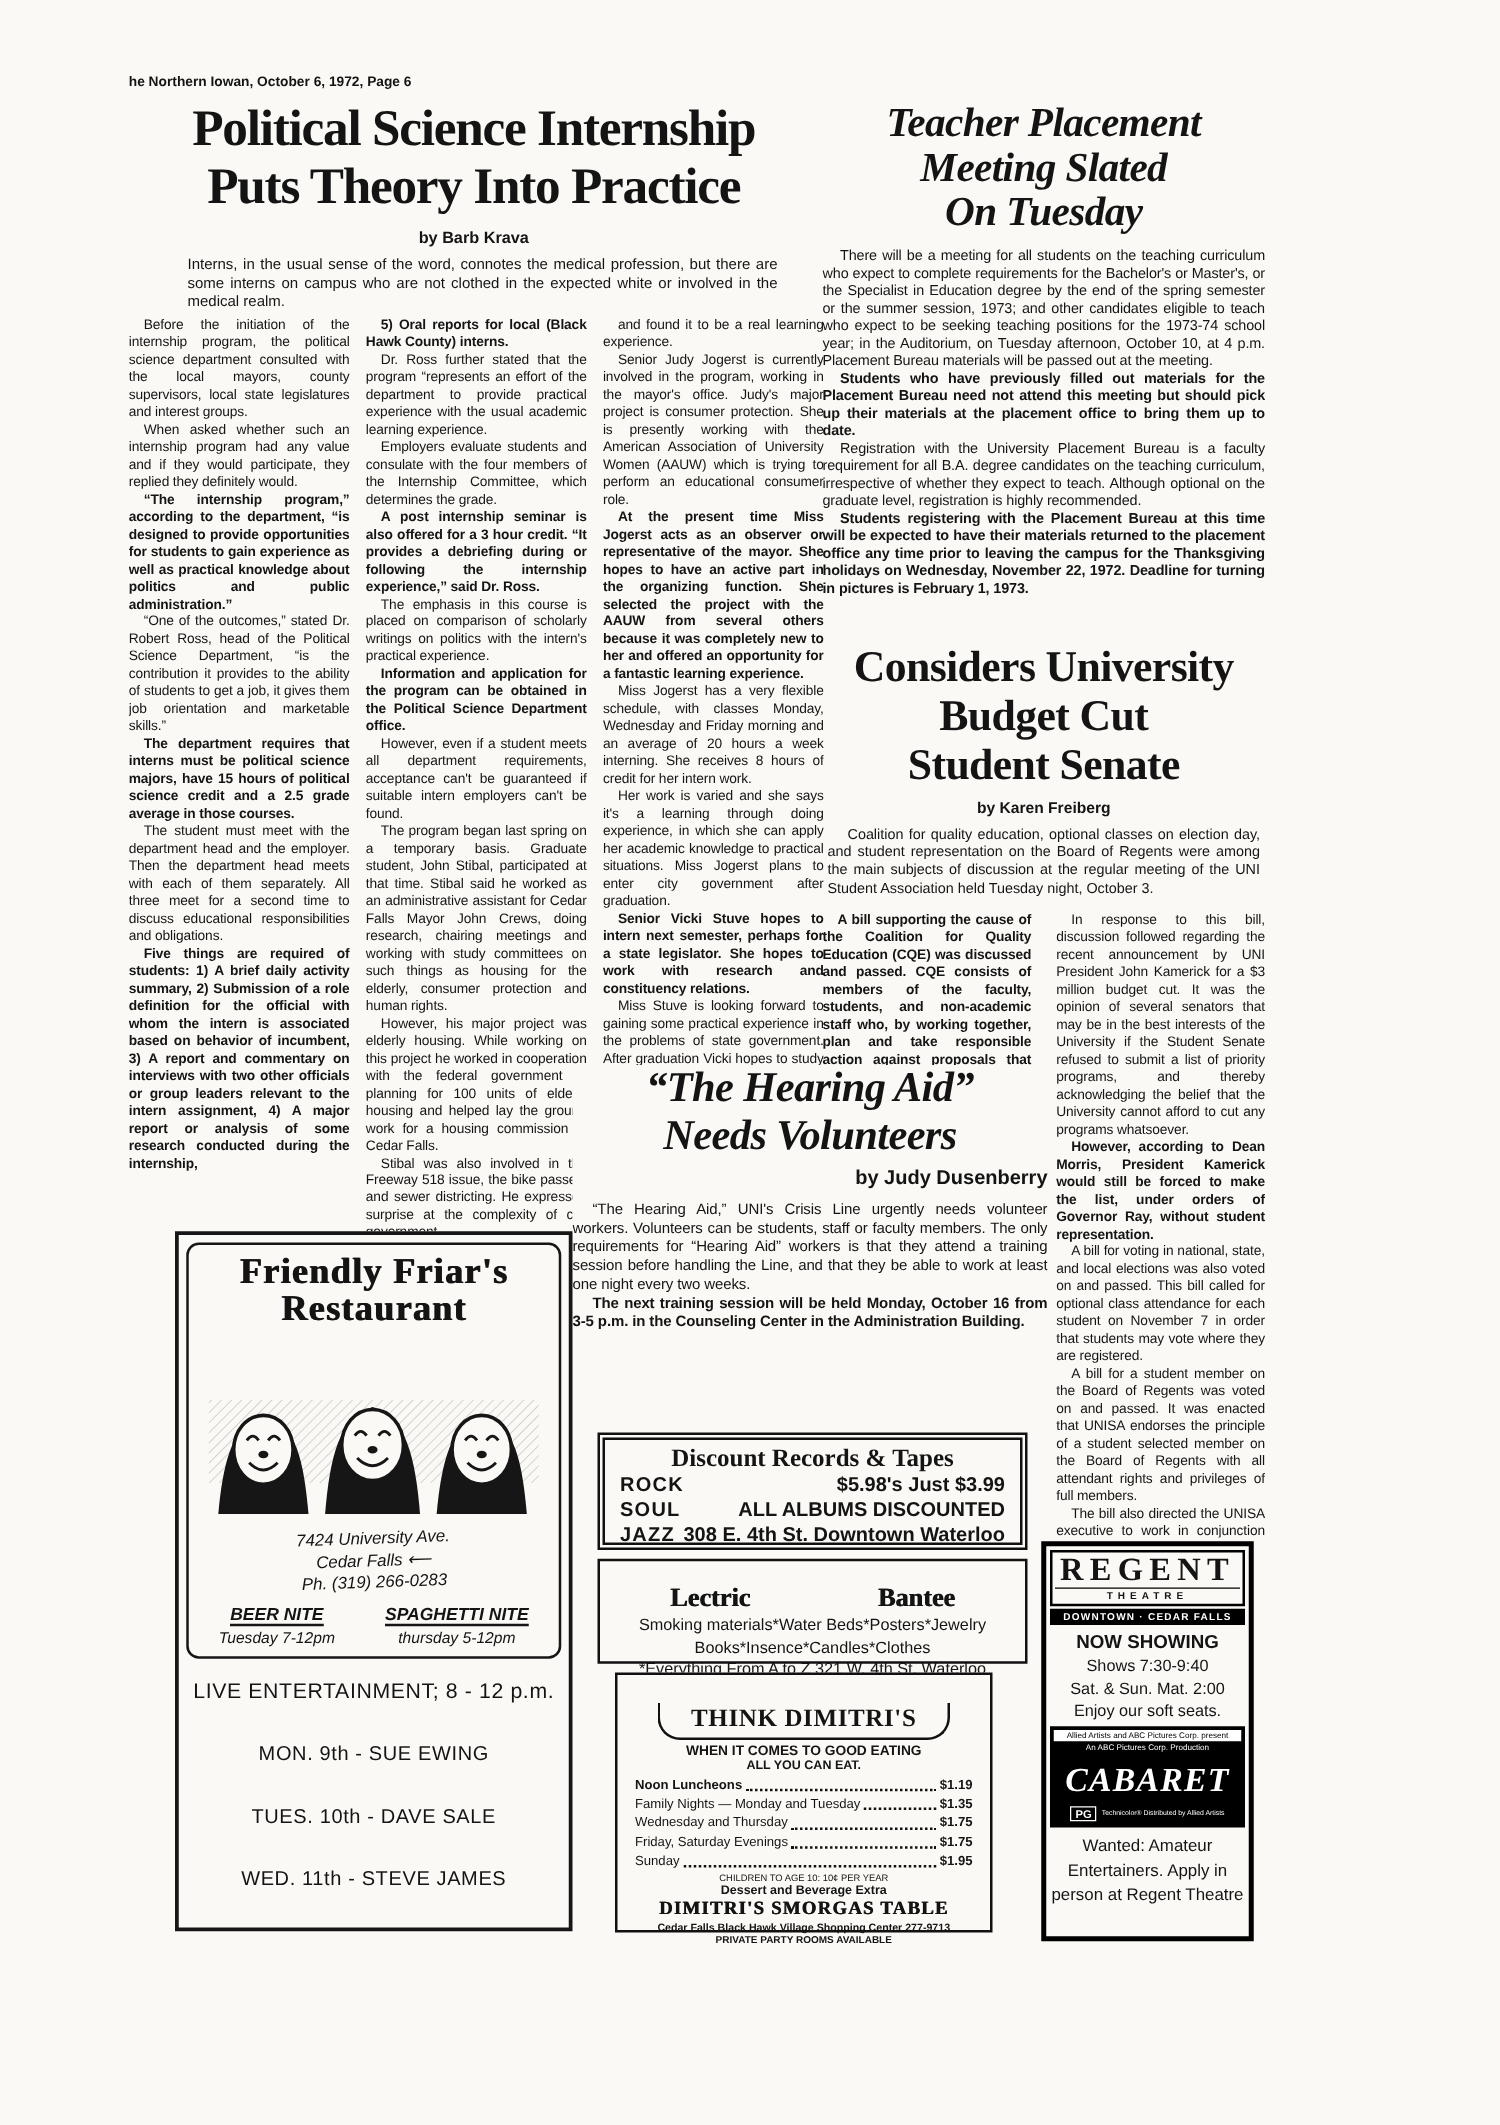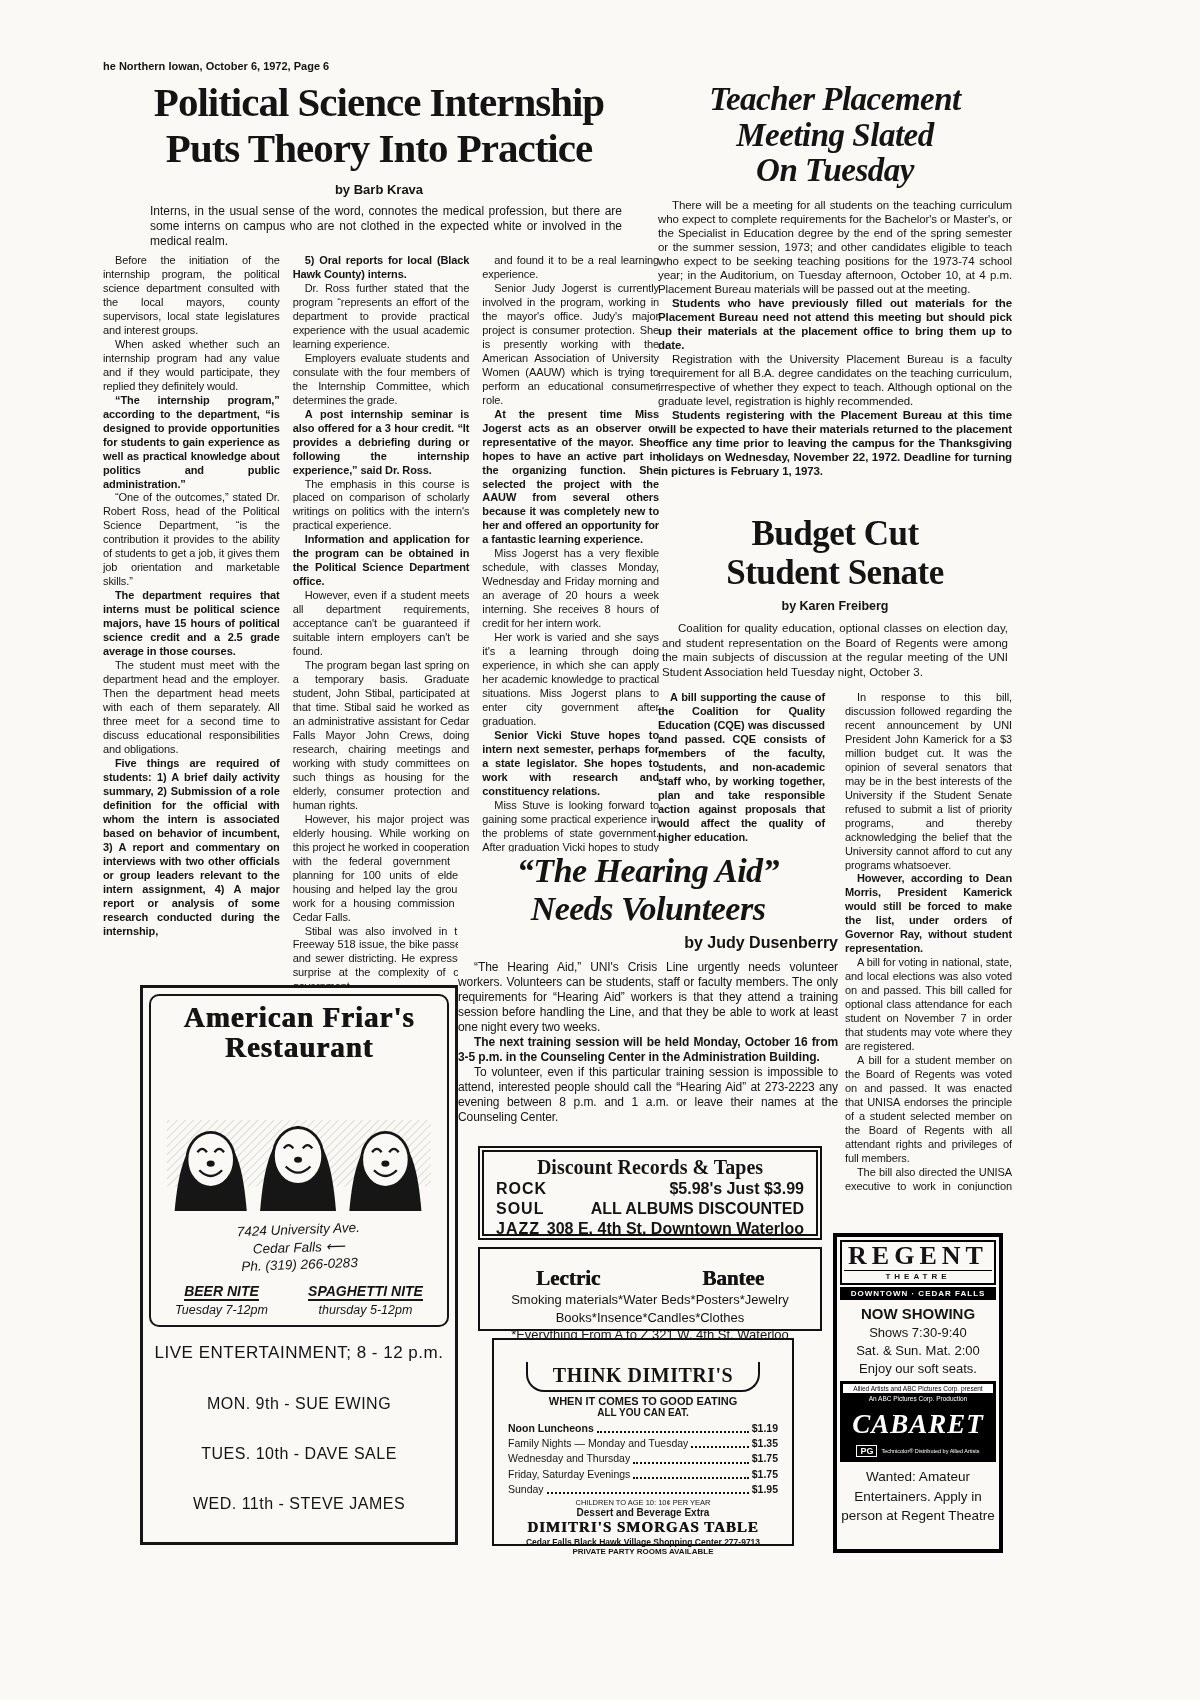--- a/index.html
+++ b/index.html
@@ -168,20 +168,21 @@
     <div class="teacher-body body-col">
         <p>There will be a meeting for all students on the teaching curriculum who expect to complete requirements for the Bachelor's or Master's, or the Specialist in Education degree by the end of the spring semester or the summer session, 1973; and other candidates eligible to teach who expect to be seeking teaching positions for the 1973-74 school year; in the Auditorium, on Tuesday afternoon, October 10, at 4 p.m. Placement Bureau materials will be passed out at the meeting.</p>
         <p class="bold">Students who have previously filled out materials for the Placement Bureau need not attend this meeting but should pick up their materials at the placement office to bring them up to date.</p>
         <p>Registration with the University Placement Bureau is a faculty requirement for all B.A. degree candidates on the teaching curriculum, irrespective of whether they expect to teach. Although optional on the graduate level, registration is highly recommended.</p>
         <p class="bold">Students registering with the Placement Bureau at this time will be expected to have their materials returned to the placement office any time prior to leaving the campus for the Thanksgiving holidays on Wednesday, November 22, 1972. Deadline for turning in pictures is February 1, 1973.</p>
       </div>
   </div>
 
   <div class="senate">
     <div class="senate-headline">
+      <div>Considers University</div>
       <div>Budget Cut</div>
       <div>Student Senate</div>
     </div>
     <div class="senate-byline">by Karen Freiberg</div>
     <div class="senate-lead">Coalition for quality education, optional classes on election day, and student representation on the Board of Regents were among the main subjects of discussion at the regular meeting of the UNI Student Association held Tuesday night, October 3.</div>
     <div class="senate-cols">
       <div class="col body-col">
           <p class="bold">A bill supporting the cause of the Coalition for Quality Education (CQE) was discussed and passed. CQE consists of members of the faculty, students, and non-academic staff who, by working together, plan and take responsible action against proposals that would affect the quality of higher education.</p>
         </div>
       <div class="col body-col">
@@ -196,28 +197,27 @@
 
   <div class="hearing">
     <div class="hearing-headline">
       <div>“The Hearing Aid”</div>
       <div>Needs Volunteers</div>
     </div>
     <div class="hearing-byline">by Judy Dusenberry</div>
     <div class="hearing-body body-col">
         <p>“The Hearing Aid,” UNI's Crisis Line urgently needs volunteer workers. Volunteers can be students, staff or faculty members. The only requirements for “Hearing Aid” workers is that they attend a training session before handling the Line, and that they be able to work at least one night every two weeks.</p>
         <p class="bold">The next training session will be held Monday, October 16 from 3-5 p.m. in the Counseling Center in the Administration Building.</p>
-        <p>To volunteer, even if this particular training session is impossible to attend, interested people should call the “Hearing Aid” at 273-2223 any evening between 8 p.m. and 1 a.m. or leave their names at the Counseling Center.</p>
       </div>
   </div>
 
   <div class="friars-ad">
     <div class="friars-inner">
       <div class="friars-title">
-        <div>American Friar's</div>
+        <div>Friendly Friar's</div>
         <div>Restaurant</div>
       </div>
       <svg width="286" height="150" viewBox="0 0 290 158">
         <defs>
           <pattern id="hatch" width="6" height="6" patternTransform="rotate(45)" patternUnits="userSpaceOnUse">
             <line x1="0" y1="0" x2="0" y2="6" stroke="#444" stroke-width="1"></line>
           </pattern>
         </defs>
         <rect x="6" y="60" width="278" height="70" fill="url(#hatch)" opacity="0.35"></rect>
         <g>

